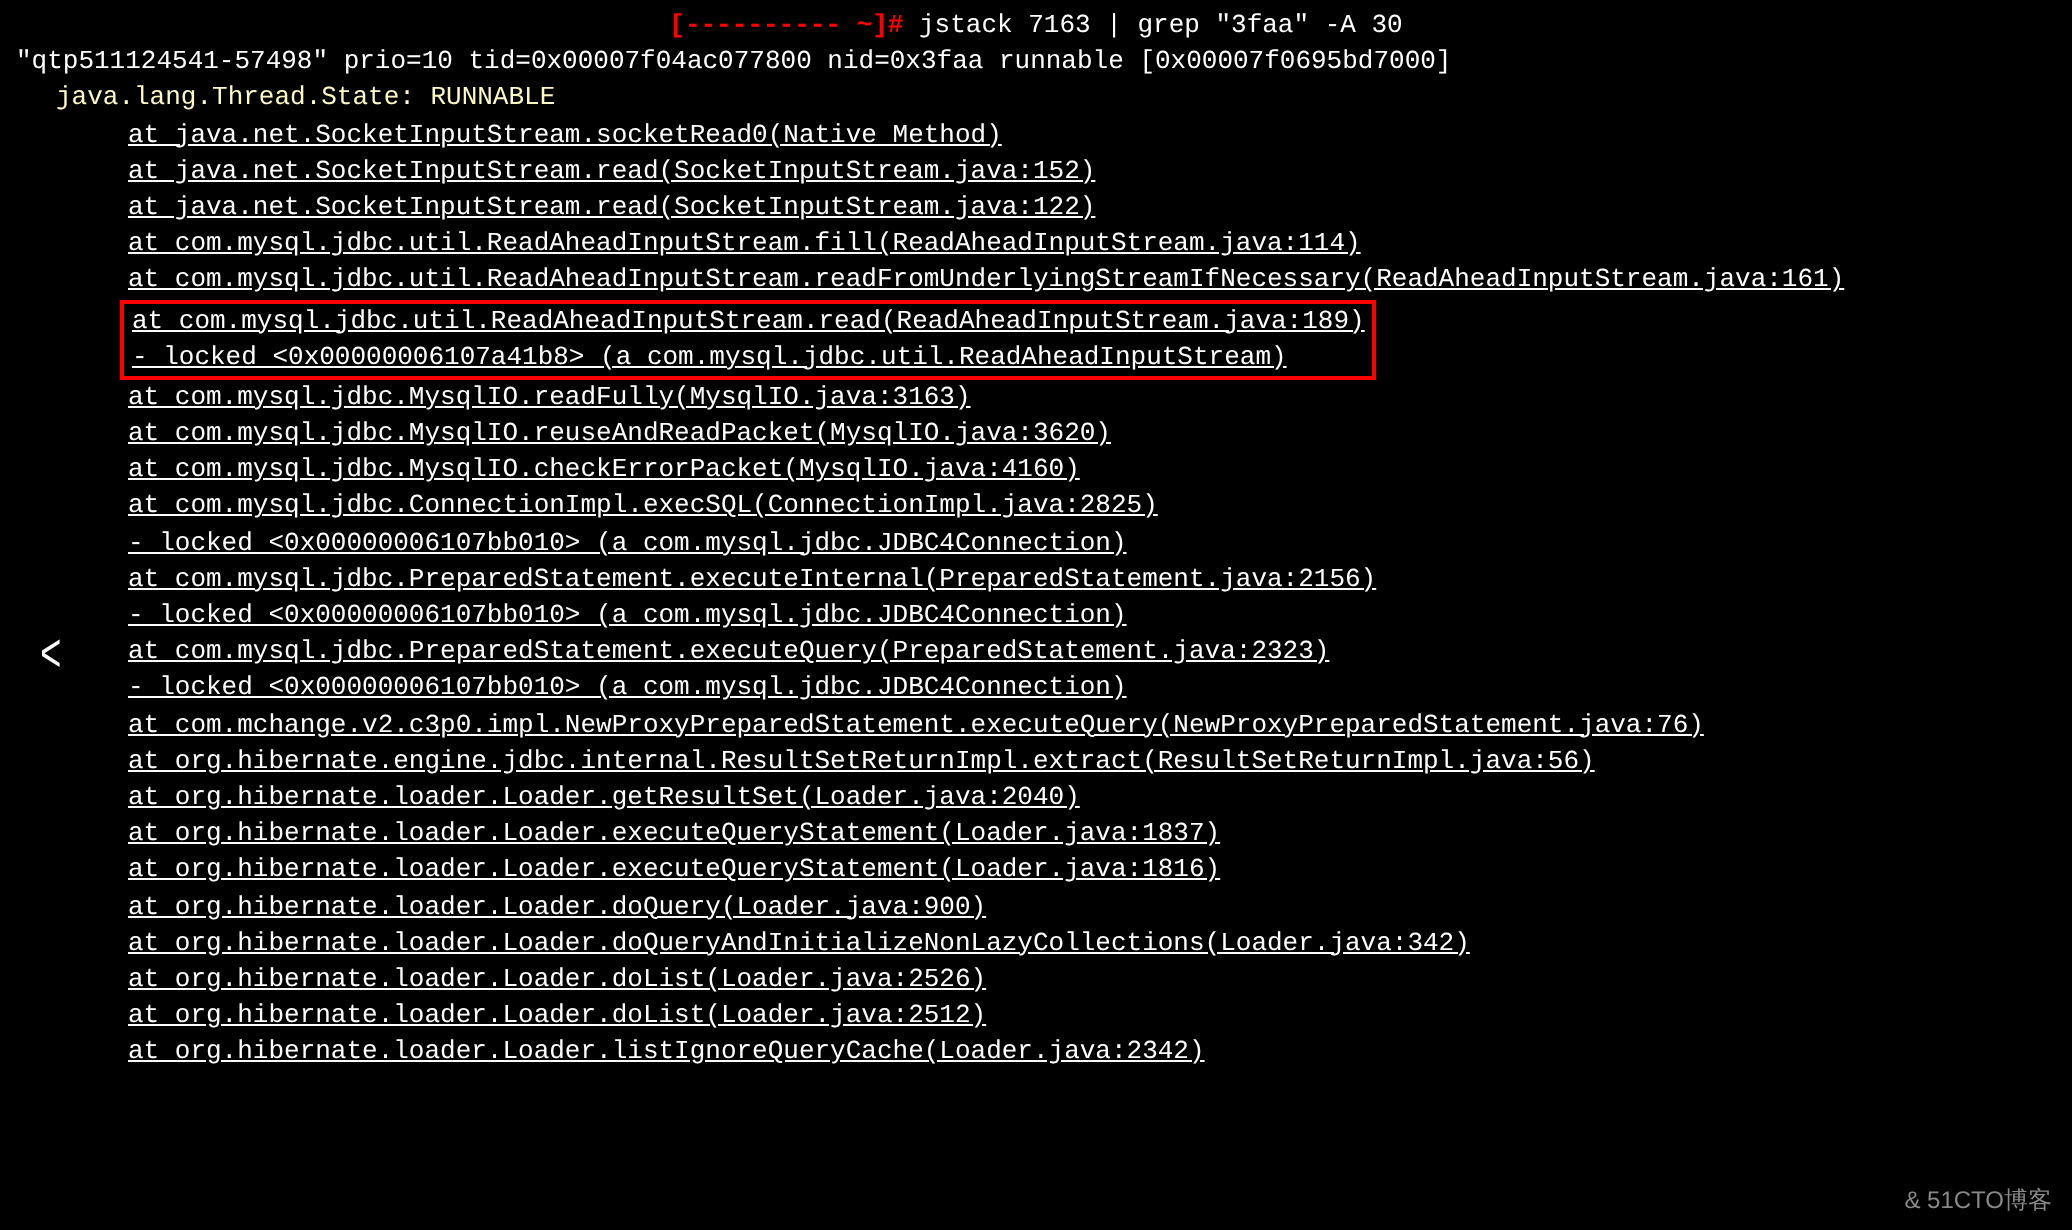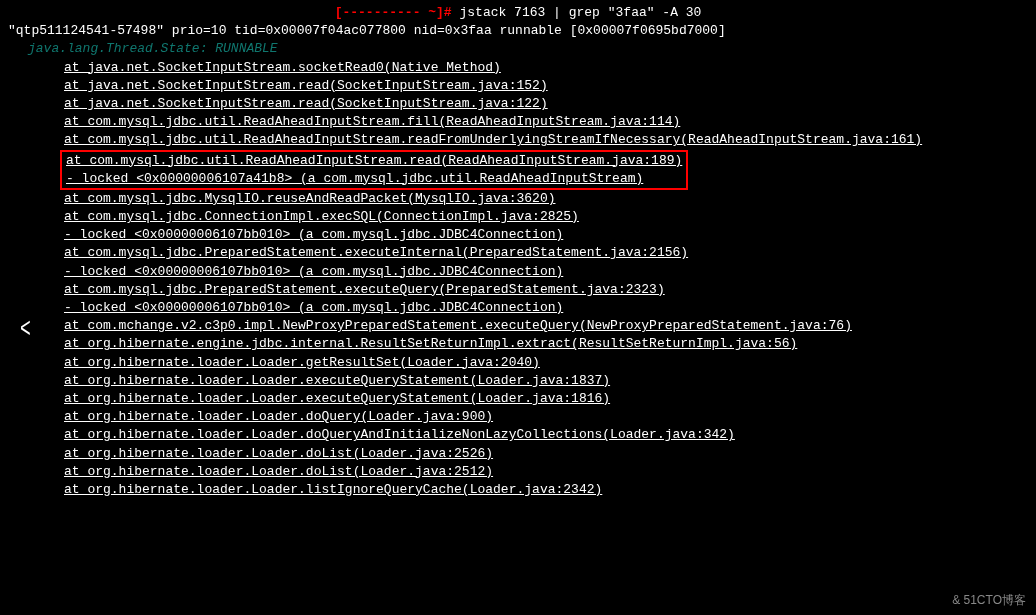--- a/index.html
+++ b/index.html
@@ -12,21 +12,21 @@
       padding: 4px 8px;
       width: 1036px;
       height: 615px;
       overflow: hidden;
       position: relative;
     }
     .prompt-line { white-space: nowrap; text-align: center; }
     .prompt-red { color: #ff0000; font-weight: bold; }
     .cmd-text { color: #fff; }
     .thread-header { color: #fff; white-space: nowrap; }
-    .state-line { color: #0f766e; white-space: nowrap; padding-left: 20px; font-style: italic; }
+    .state-line { color: #fef9c3; white-space: nowrap; padding-left: 20px; }
     .stack-line { color: #fff; white-space: nowrap; padding-left: 56px; text-decoration: underline; }
     .highlighted-box {
       border: 2px solid #ff0000;
       display: inline-block;
       padding: 0 4px;
       margin-left: 52px;
     }
     .highlighted-box .stack-line { padding-left: 0; }
     .watermark {
       position: absolute;
@@ -66,21 +66,23 @@
   <div class="stack-line">at com.mysql.jdbc.util.ReadAheadInputStream.fill(ReadAheadInputStream.java:114)</div>
   <div class="stack-line">at com.mysql.jdbc.util.ReadAheadInputStream.readFromUnderlyingStreamIfNecessary(ReadAheadInputStream.java:161)</div>
 </div>
 
 <div class="highlighted-box">
   <div class="stack-line">at com.mysql.jdbc.util.ReadAheadInputStream.read(ReadAheadInputStream.java:189)</div>
   <div class="stack-line">- locked &lt;0x00000006107a41b8&gt; (a com.mysql.jdbc.util.ReadAheadInputStream)</div>
 </div>
 
 <div>
+  <div class="stack-line">at com.mysql.jdbc.MysqlIO.readFully(MysqlIO.java:3163)</div>
   <div class="stack-line">at com.mysql.jdbc.MysqlIO.reuseAndReadPacket(MysqlIO.java:3620)</div>
+  <div class="stack-line">at com.mysql.jdbc.MysqlIO.checkErrorPacket(MysqlIO.java:4160)</div>
   <div class="stack-line">at com.mysql.jdbc.ConnectionImpl.execSQL(ConnectionImpl.java:2825)</div>
   <div class="stack-line">- locked &lt;0x00000006107bb010&gt; (a com.mysql.jdbc.JDBC4Connection)</div>
   <div class="stack-line">at com.mysql.jdbc.PreparedStatement.executeInternal(PreparedStatement.java:2156)</div>
   <div class="stack-line">- locked &lt;0x00000006107bb010&gt; (a com.mysql.jdbc.JDBC4Connection)</div>
   <div class="stack-line">at com.mysql.jdbc.PreparedStatement.executeQuery(PreparedStatement.java:2323)</div>
   <div class="stack-line">- locked &lt;0x00000006107bb010&gt; (a com.mysql.jdbc.JDBC4Connection)</div>
   <div class="stack-line">at com.mchange.v2.c3p0.impl.NewProxyPreparedStatement.executeQuery(NewProxyPreparedStatement.java:76)</div>
   <div class="stack-line">at org.hibernate.engine.jdbc.internal.ResultSetReturnImpl.extract(ResultSetReturnImpl.java:56)</div>
   <div class="stack-line">at org.hibernate.loader.Loader.getResultSet(Loader.java:2040)</div>
   <div class="stack-line">at org.hibernate.loader.Loader.executeQueryStatement(Loader.java:1837)</div>

